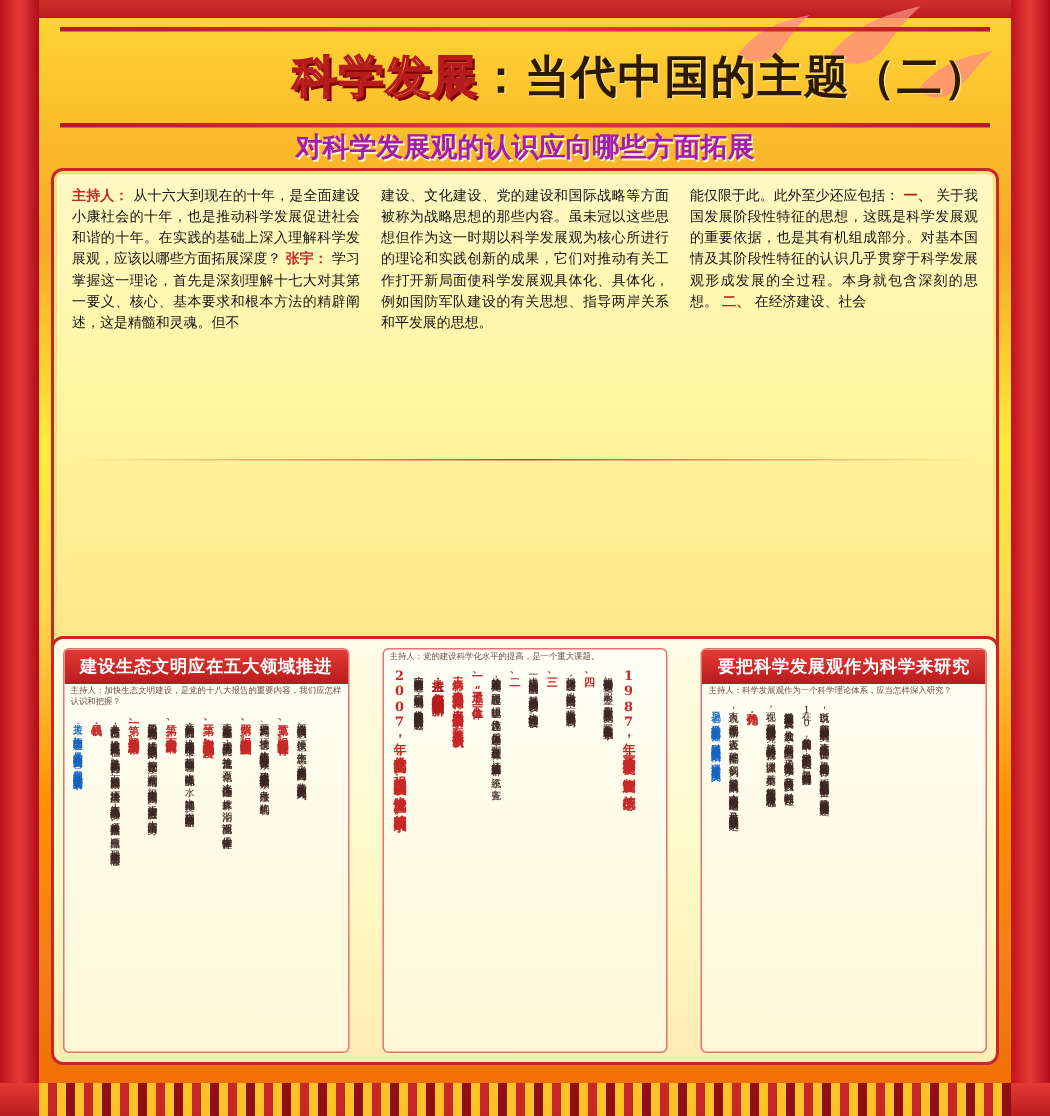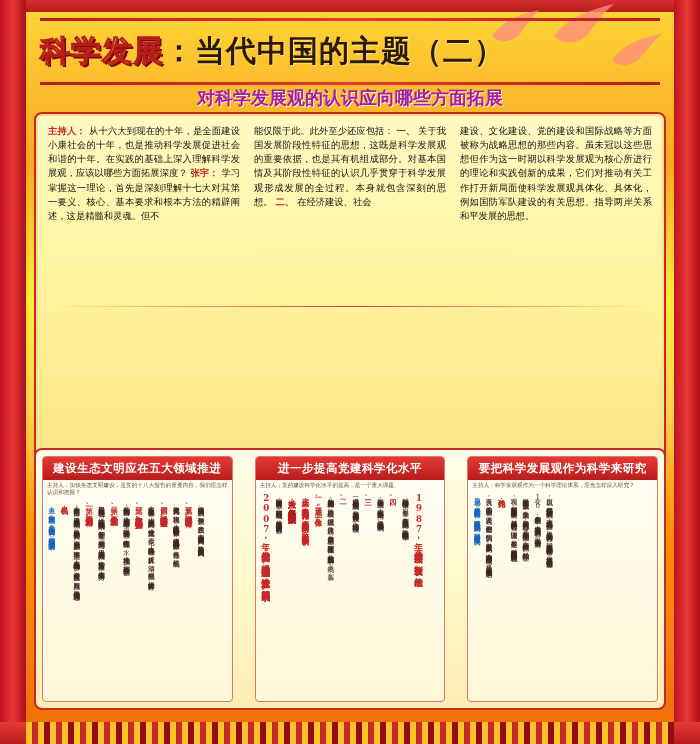--- a/index.html
+++ b/index.html
@@ -30,21 +30,21 @@
     position:absolute; left:26px; right:26px; bottom:0; height:22px;
     background:
       repeating-linear-gradient(90deg,#ffca28 0 6px, #c62828 6px 12px, #ffca28 12px 18px, #8e0e13 18px 24px);
     opacity:.95;
   }
   
   .dove { position:absolute; fill:#ff8a80; opacity:.75; }
   
   .header {
     position:absolute; left:40px; right:40px; top:20px; height:62px;
-    display:flex; align-items:center; justify-content:flex-start;
+    display:flex; align-items:center; justify-content:flex-end;
   }
   .header-title {
     font-family:"DejaVu Serif", serif;
     font-weight:bold; font-size:30px; letter-spacing:1px;
     color:#b71c1c; white-space:nowrap;
   }
   .header-title .yellow {
     color:#ffe082;
     -webkit-text-stroke:1px #b71c1c;
     text-shadow:2px 2px 0 #7f0000;
@@ -88,21 +88,21 @@
     font-size:10.2px; line-height:1.62; color:#101010;
     text-align:justify; font-family:"DejaVu Serif", serif;
     font-weight:bold;
   }
   
   .panel-bottom {
     position:absolute; left:34px; right:34px; top:424px; bottom:34px;
     border:2px solid #c62828; border-radius:8px;
     background:linear-gradient(180deg,#fffde7,#fff9c4 60%,#ffecb3 100%);
     padding:6px;
-    display:flex; gap:22px;margin-top:24px;
+    display:flex; gap:22px;
   }
   .bcol {
     flex:1; display:flex; flex-direction:column;
     border:1px solid #e57373; border-radius:4px;
     background:linear-gradient(180deg,#fffef5,#fff7d6);
     overflow:hidden;
   }
   .bcol-head {
     background:linear-gradient(180deg,#e53935,#b71c1c);
     color:#fff; font-weight:bold; font-size:11.5px;
@@ -169,28 +169,28 @@
 
 <div class="panel-top">
   <div class="cols3">
     <div class="col">
       <span class="lbl">主持人：</span>
       <span>从十六大到现在的十年，是全面建设小康社会的十年，也是推动科学发展促进社会和谐的十年。在实践的基础上深入理解科学发展观，应该以哪些方面拓展深度？</span>
       <span class="lbl">张宇：</span>
       <span>学习掌握这一理论，首先是深刻理解十七大对其第一要义、核心、基本要求和根本方法的精辟阐述，这是精髓和灵魂。但不</span>
     </div>
     <div class="col">
+      <span>建设、文化建设、党的建设和国际战略等方面被称为战略思想的那些内容。虽未冠以这些思想但作为这一时期以科学发展观为核心所进行的理论和实践创新的成果，它们对推动有关工作打开新局面使科学发展观具体化、具体化，例如国防军队建设的有关思想、指导两岸关系和平发展的思想。</span>
+    </div>
+    <div class="col">
       <span>能仅限于此。此外至少还应包括：</span>
       <span class="em">一、</span>
       <span>关于我国发展阶段性特征的思想，这既是科学发展观的重要依据，也是其有机组成部分。对基本国情及其阶段性特征的认识几乎贯穿于科学发展观形成发展的全过程。本身就包含深刻的思想。</span>
       <span class="em">二、</span>
       <span>在经济建设、社会</span>
-    </div>
-    <div class="col">
-      <span>建设、文化建设、党的建设和国际战略等方面被称为战略思想的那些内容。虽未冠以这些思想但作为这一时期以科学发展观为核心所进行的理论和实践创新的成果，它们对推动有关工作打开新局面使科学发展观具体化、具体化，例如国防军队建设的有关思想、指导两岸关系和平发展的思想。</span>
     </div>
   </div>
   <div class="divider-h"></div>
 </div>
 
 <div class="panel-bottom">
 
   <div class="bcol">
     <div class="bcol-head">建设生态文明应在五大领域推进</div>
     <div class="tiny-note">主持人：加快生态文明建设，是党的十八大报告的重要内容，我们应怎样认识和把握？</div>
@@ -205,21 +205,20 @@
       <div class="vtext red">第三、加大自然生态系统和环境保护力度。</div>
       <div class="vtext dark">要实施重大生态修复工程，增强生态产品生产能力，推进荒漠化、石漠化、水土流失综合治理，扩大森林、湖泊、湿地面积，保护生物多样性。</div>
       <div class="vtext red">第四、加强生态文明制度建设。</div>
       <div class="vtext dark">要把资源消耗、环境损害、生态效益纳入经济社会发展评价体系，建立体现生态文明要求的目标体系、考核办法、奖惩机制。</div>
       <div class="vtext red">第五、加强生态文明宣传教育。</div>
       <div class="vtext dark">要增强全民节约意识、环保意识、生态意识，形成合理消费的社会风尚，营造爱护生态环境的良好风气。</div>
     </div>
   </div>
 
   <div class="bcol">
-    <div class="bcol-head">进一步提高党建科学化水平</div>
     <div class="tiny-note">主持人：党的建设科学化水平的提高，是一个重大课题。</div>
     <div class="bcol-body">
       <div class="vtext title-yr">2007年，党的十七大提出了“加强党的执政能力建设、先进性建设”的第一次明确要求。</div>
       <div class="vtext dark">回顾党的建设历史进程，我们可以清晰地看到，党的建设科学化水平不断提高的历史轨迹。</div>
       <div class="vtext big">主持人：您怎么看待党的建设科学化要求的新成果？</div>
       <div class="vtext red">王炳林：认真学习贯彻十八大精神，深入思考党的建设的新要求，至少有以下几个方面的新认识。</div>
       <div class="vtext red">一、形成了“五位一体”</div>
       <div class="vtext dark">的党的建设总体布局，即思想建设、组织建设、作风建设、反腐倡廉建设、制度建设五位一体，使党的建设更加科学、系统、完备。</div>
       <div class="vtext red">二、</div>
       <div class="vtext dark">进一步明确了党的建设的主线，就是加强党的执政能力建设、先进性和纯洁性建设。</div>

